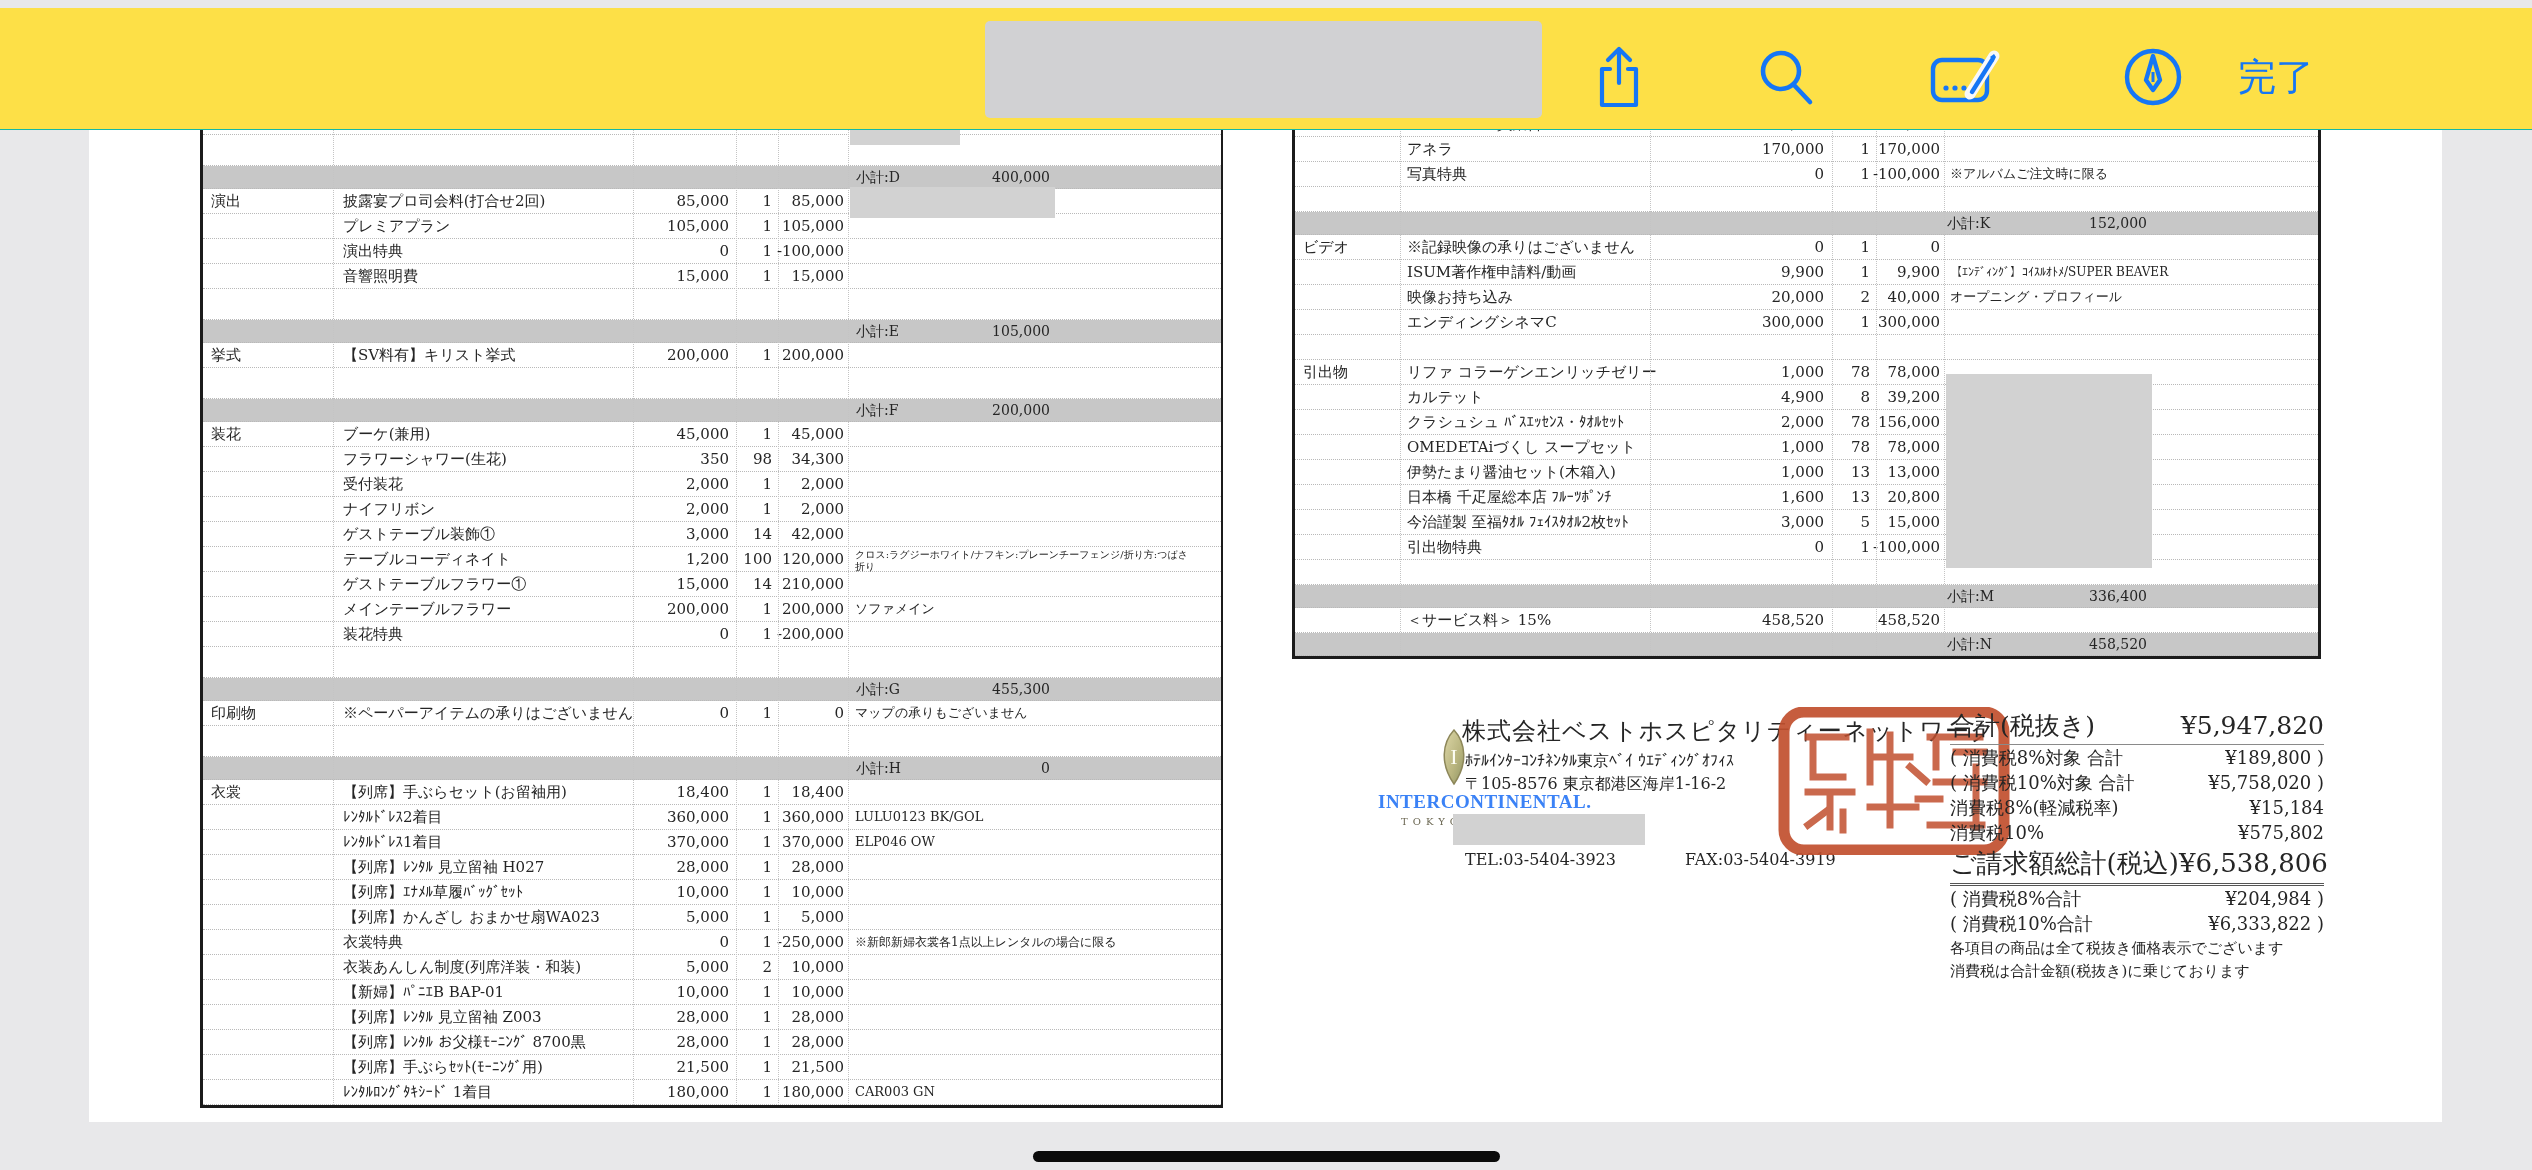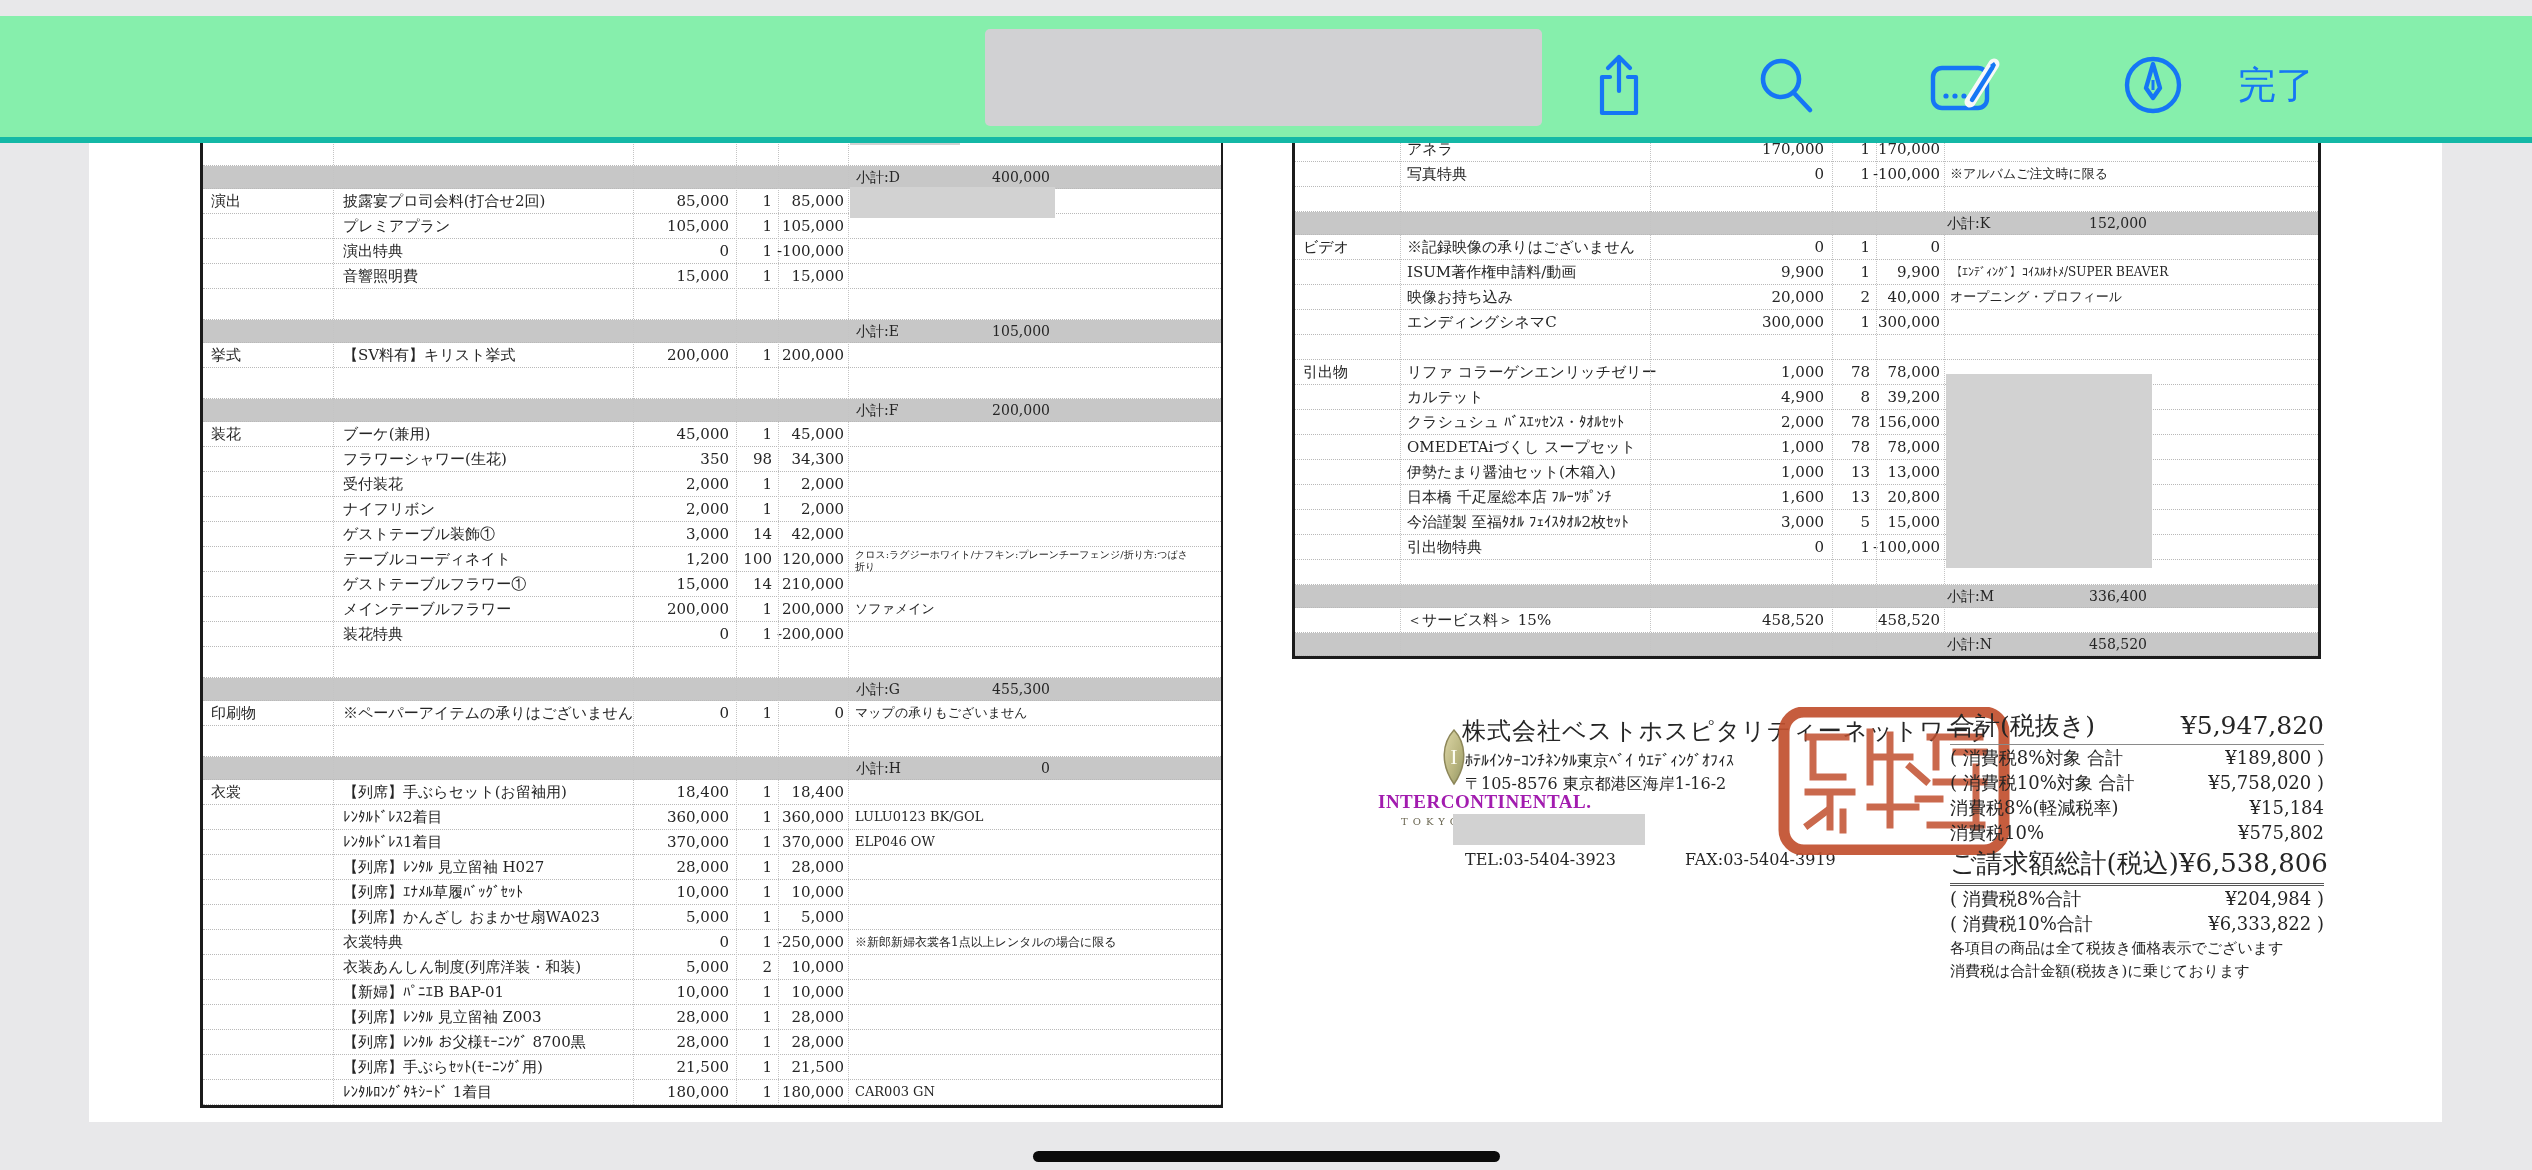--- a/index.html
+++ b/index.html
@@ -1,20 +1,20 @@
 <!DOCTYPE html>
 <html><head>
 <meta charset="utf-8">
 <style>
   html,body{margin:0;padding:0;}
   body{width:2532px;height:1170px;position:relative;overflow:hidden;
        background:#e8e8ea;font-family:"DejaVu Serif","Liberation Serif",serif;color:#252525;}
   
-  .toolbar{position:absolute;left:0;top:16px;width:2532px;height:121px;background:#86efac;
-           border-bottom:6px solid #14b8a6;z-index:30;}
+  .toolbar{position:absolute;left:0;top:8px;width:2532px;height:121px;background:#fde047;
+           border-bottom:1px solid #14b8a6;z-index:30;}
   .title-redaction{position:absolute;left:985px;top:13px;width:557px;height:97px;
                    background:#d1d1d3;border-radius:5px;}
   .tb-btn{position:absolute;top:34px;width:70px;height:70px;cursor:pointer;}
   .tb-btn svg{width:100%;height:100%;}
   .done-btn{position:absolute;left:2238px;top:44px;font-family:"Liberation Sans",sans-serif;
             font-size:38px;color:#1576f5;font-weight:500;cursor:pointer;}
   
   .page{position:absolute;left:89px;top:122px;width:2353px;height:1000px;background:#ffffff;
         overflow:hidden;}
   .below{position:absolute;left:0;top:1122px;width:2532px;height:48px;background:#e8e8ea;}
@@ -35,21 +35,21 @@
   .cat{left:8px;}
   .num{text-align:right;width:140px;}
   .rem{font-size:13px;}
   .rem.sm{font-size:12px;}
   .rem.xs{font-size:10px;line-height:1.15;width:340px;white-space:normal;top:2px;}
   .vline{position:absolute;top:0;bottom:0;width:0;border-left:1px dotted #c4c4c4;z-index:1;}
   .redact{position:absolute;background:#d2d2d2;z-index:5;}
   
   .logo{position:absolute;left:1255px;top:605px;width:220px;text-align:center;}
   .logo .brand{font-family:"Liberation Serif",serif;font-size:19px;font-weight:700;
-               color:#a21caf;letter-spacing:0.5px;white-space:nowrap;margin-left:34px;}
+               color:#3b82f6;letter-spacing:0.5px;white-space:nowrap;margin-left:34px;}
   .logo .sub{font-size:10px;letter-spacing:5px;color:#6b6752;margin-top:3px;}
   .co{position:absolute;white-space:nowrap;}
   .co-name{left:1373px;top:593px;font-size:24px;letter-spacing:1px;}
   .co-dept{left:1376px;top:629px;font-size:16px;}
   .co-addr{left:1376px;top:652px;font-size:16px;}
   .co-redact{left:1364px;top:692px;width:192px;height:31px;}
   .co-tel{left:1376px;top:728px;font-size:16px;}
   .co-tel .fax{margin-left:64px;}
   .seal{position:absolute;left:1689px;top:585px;width:232px;height:148px;z-index:6;}
   

